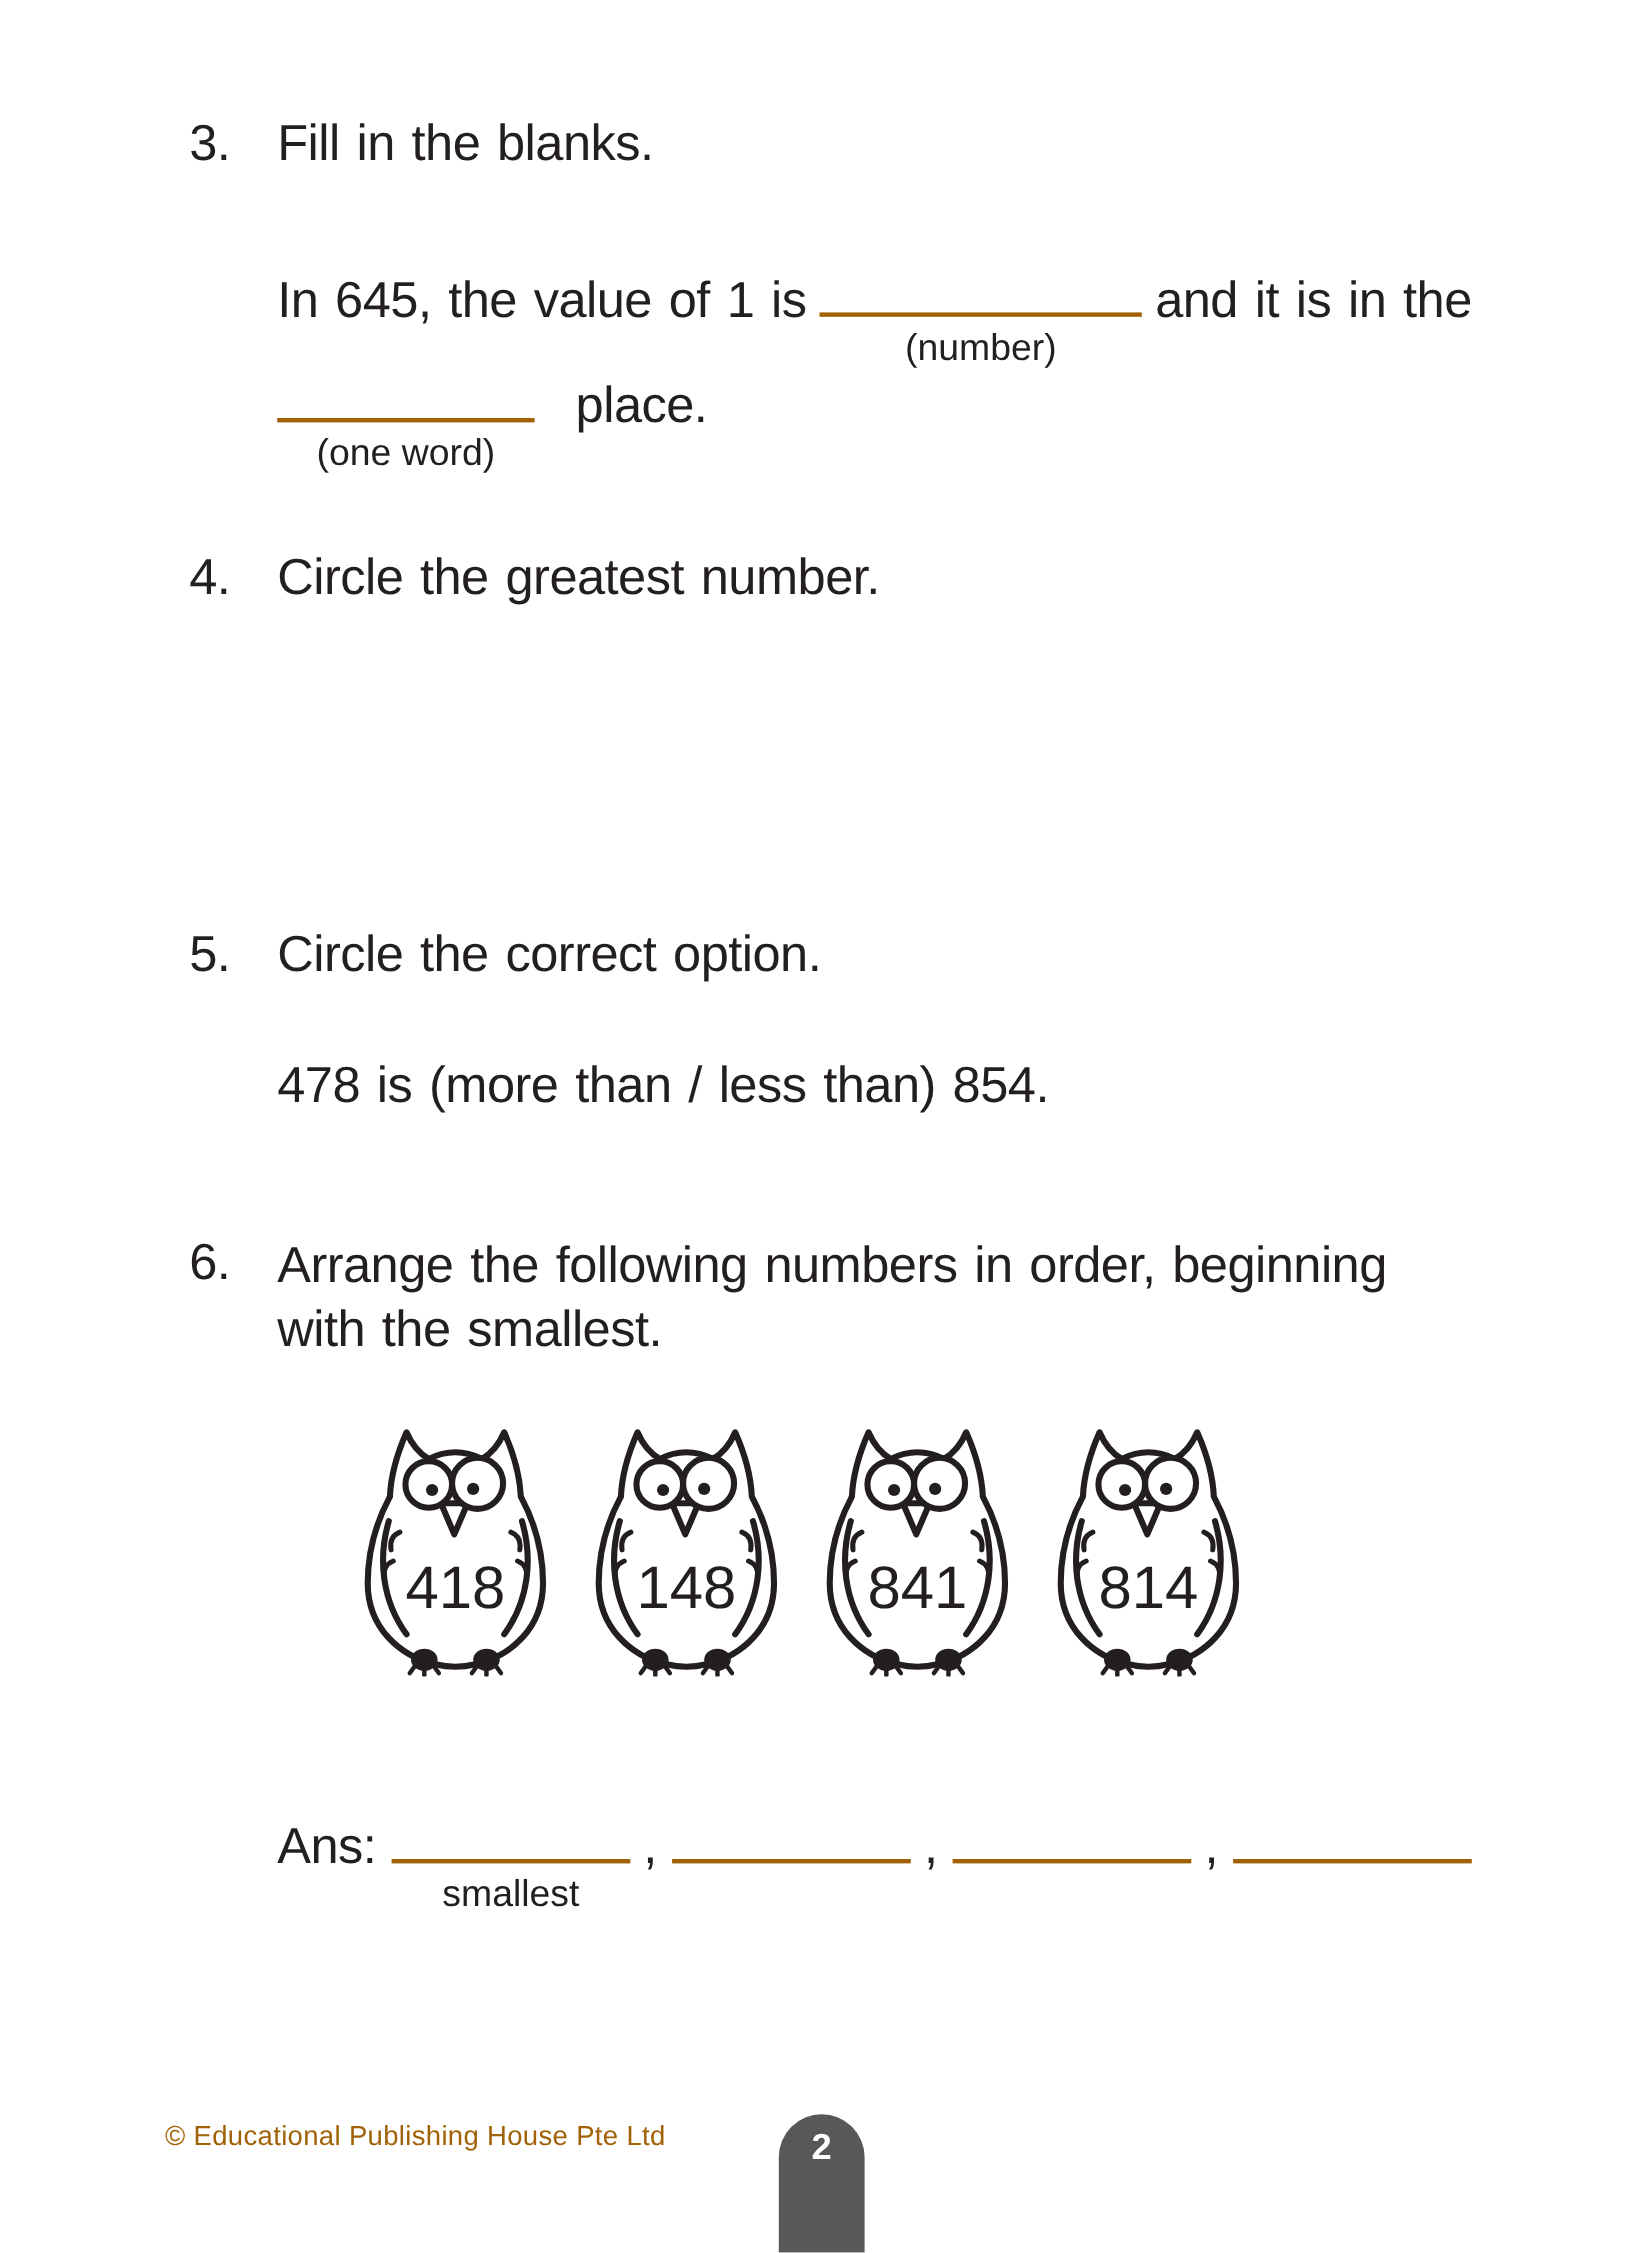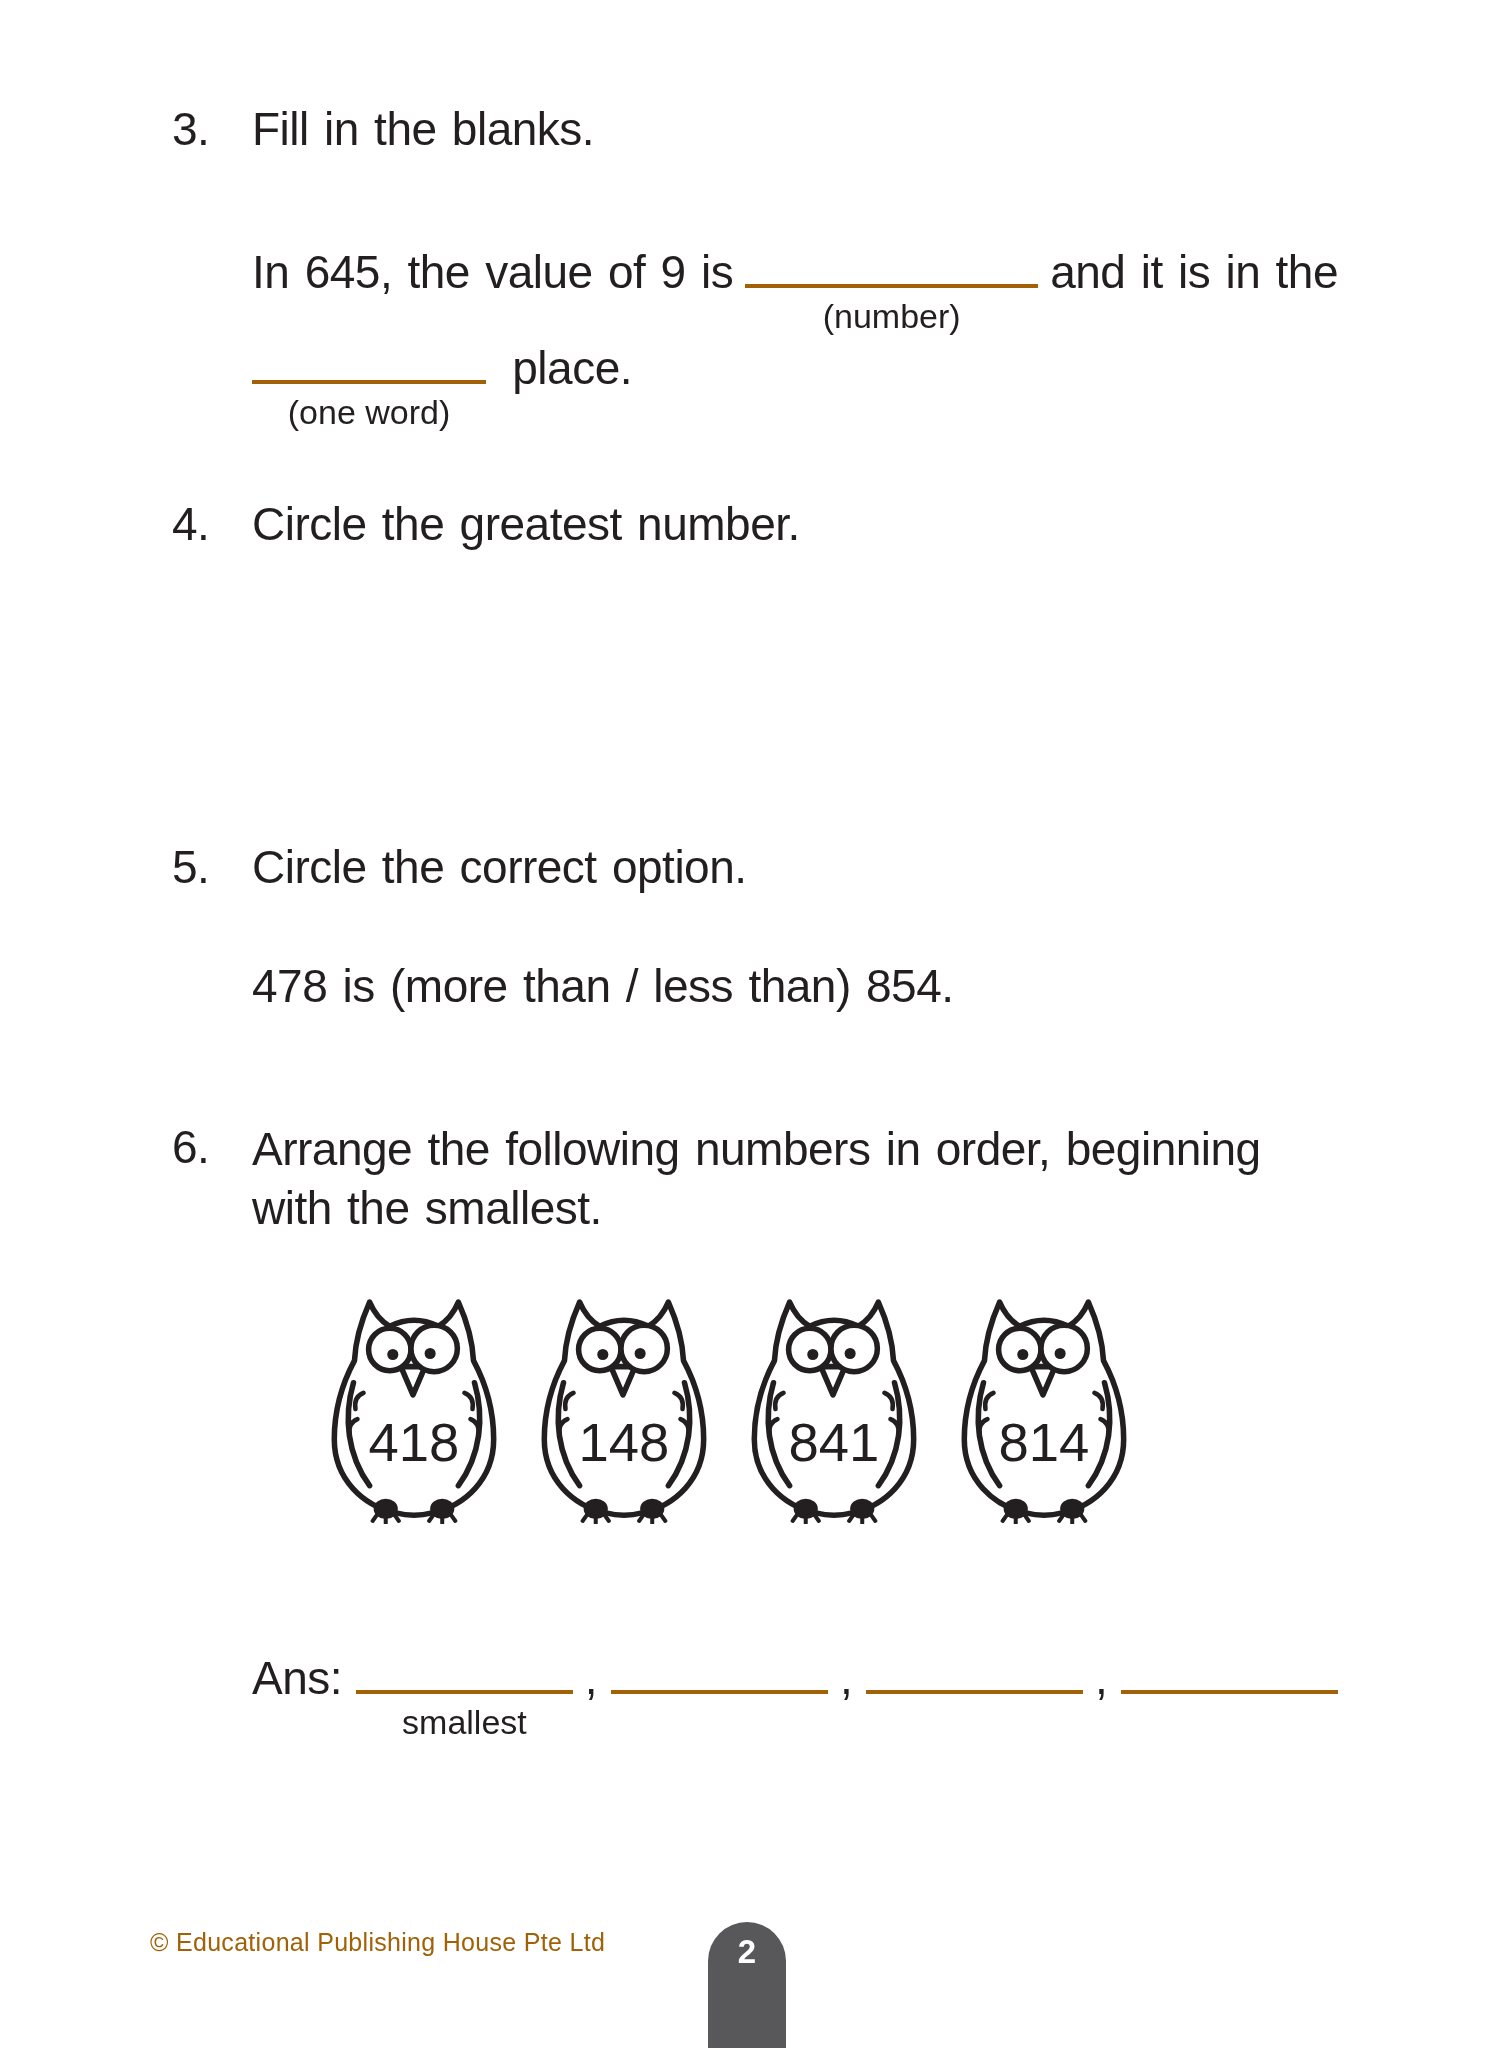--- a/index.html
+++ b/index.html
@@ -117,32 +117,32 @@
 <body>
 
 <div id="page">
 
   <div class="row q" style="top:102px">
     <span class="qnum">3.</span>
     <span class="qtext">Fill in the blanks.</span>
   </div>
 
   <div class="row fill-line" style="top:245px">
-    <span class="txt">In 645, the value of 9 is</span>
+    <span class="txt">In 645, the value of 1 is</span>
     <span class="blank blank-flex">
       <span class="hint">(number)</span>
     </span>
     <span class="txt">and it is in the</span>
   </div>
 
   <div class="row" style="top:341px; left:252px">
     <span class="blank" style="width:234px">
       <span class="hint">(one word)</span>
     </span>
-    <span class="txt" style="margin-left:11px">place.</span>
+    <span class="txt" style="margin-left:22px">place.</span>
   </div>
 
   <div class="row q" style="top:497px">
     <span class="qnum">4.</span>
     <span class="qtext">Circle the greatest number.</span>
   </div>
 
 
   <div class="row q" style="top:840px">
     <span class="qnum">5.</span>

